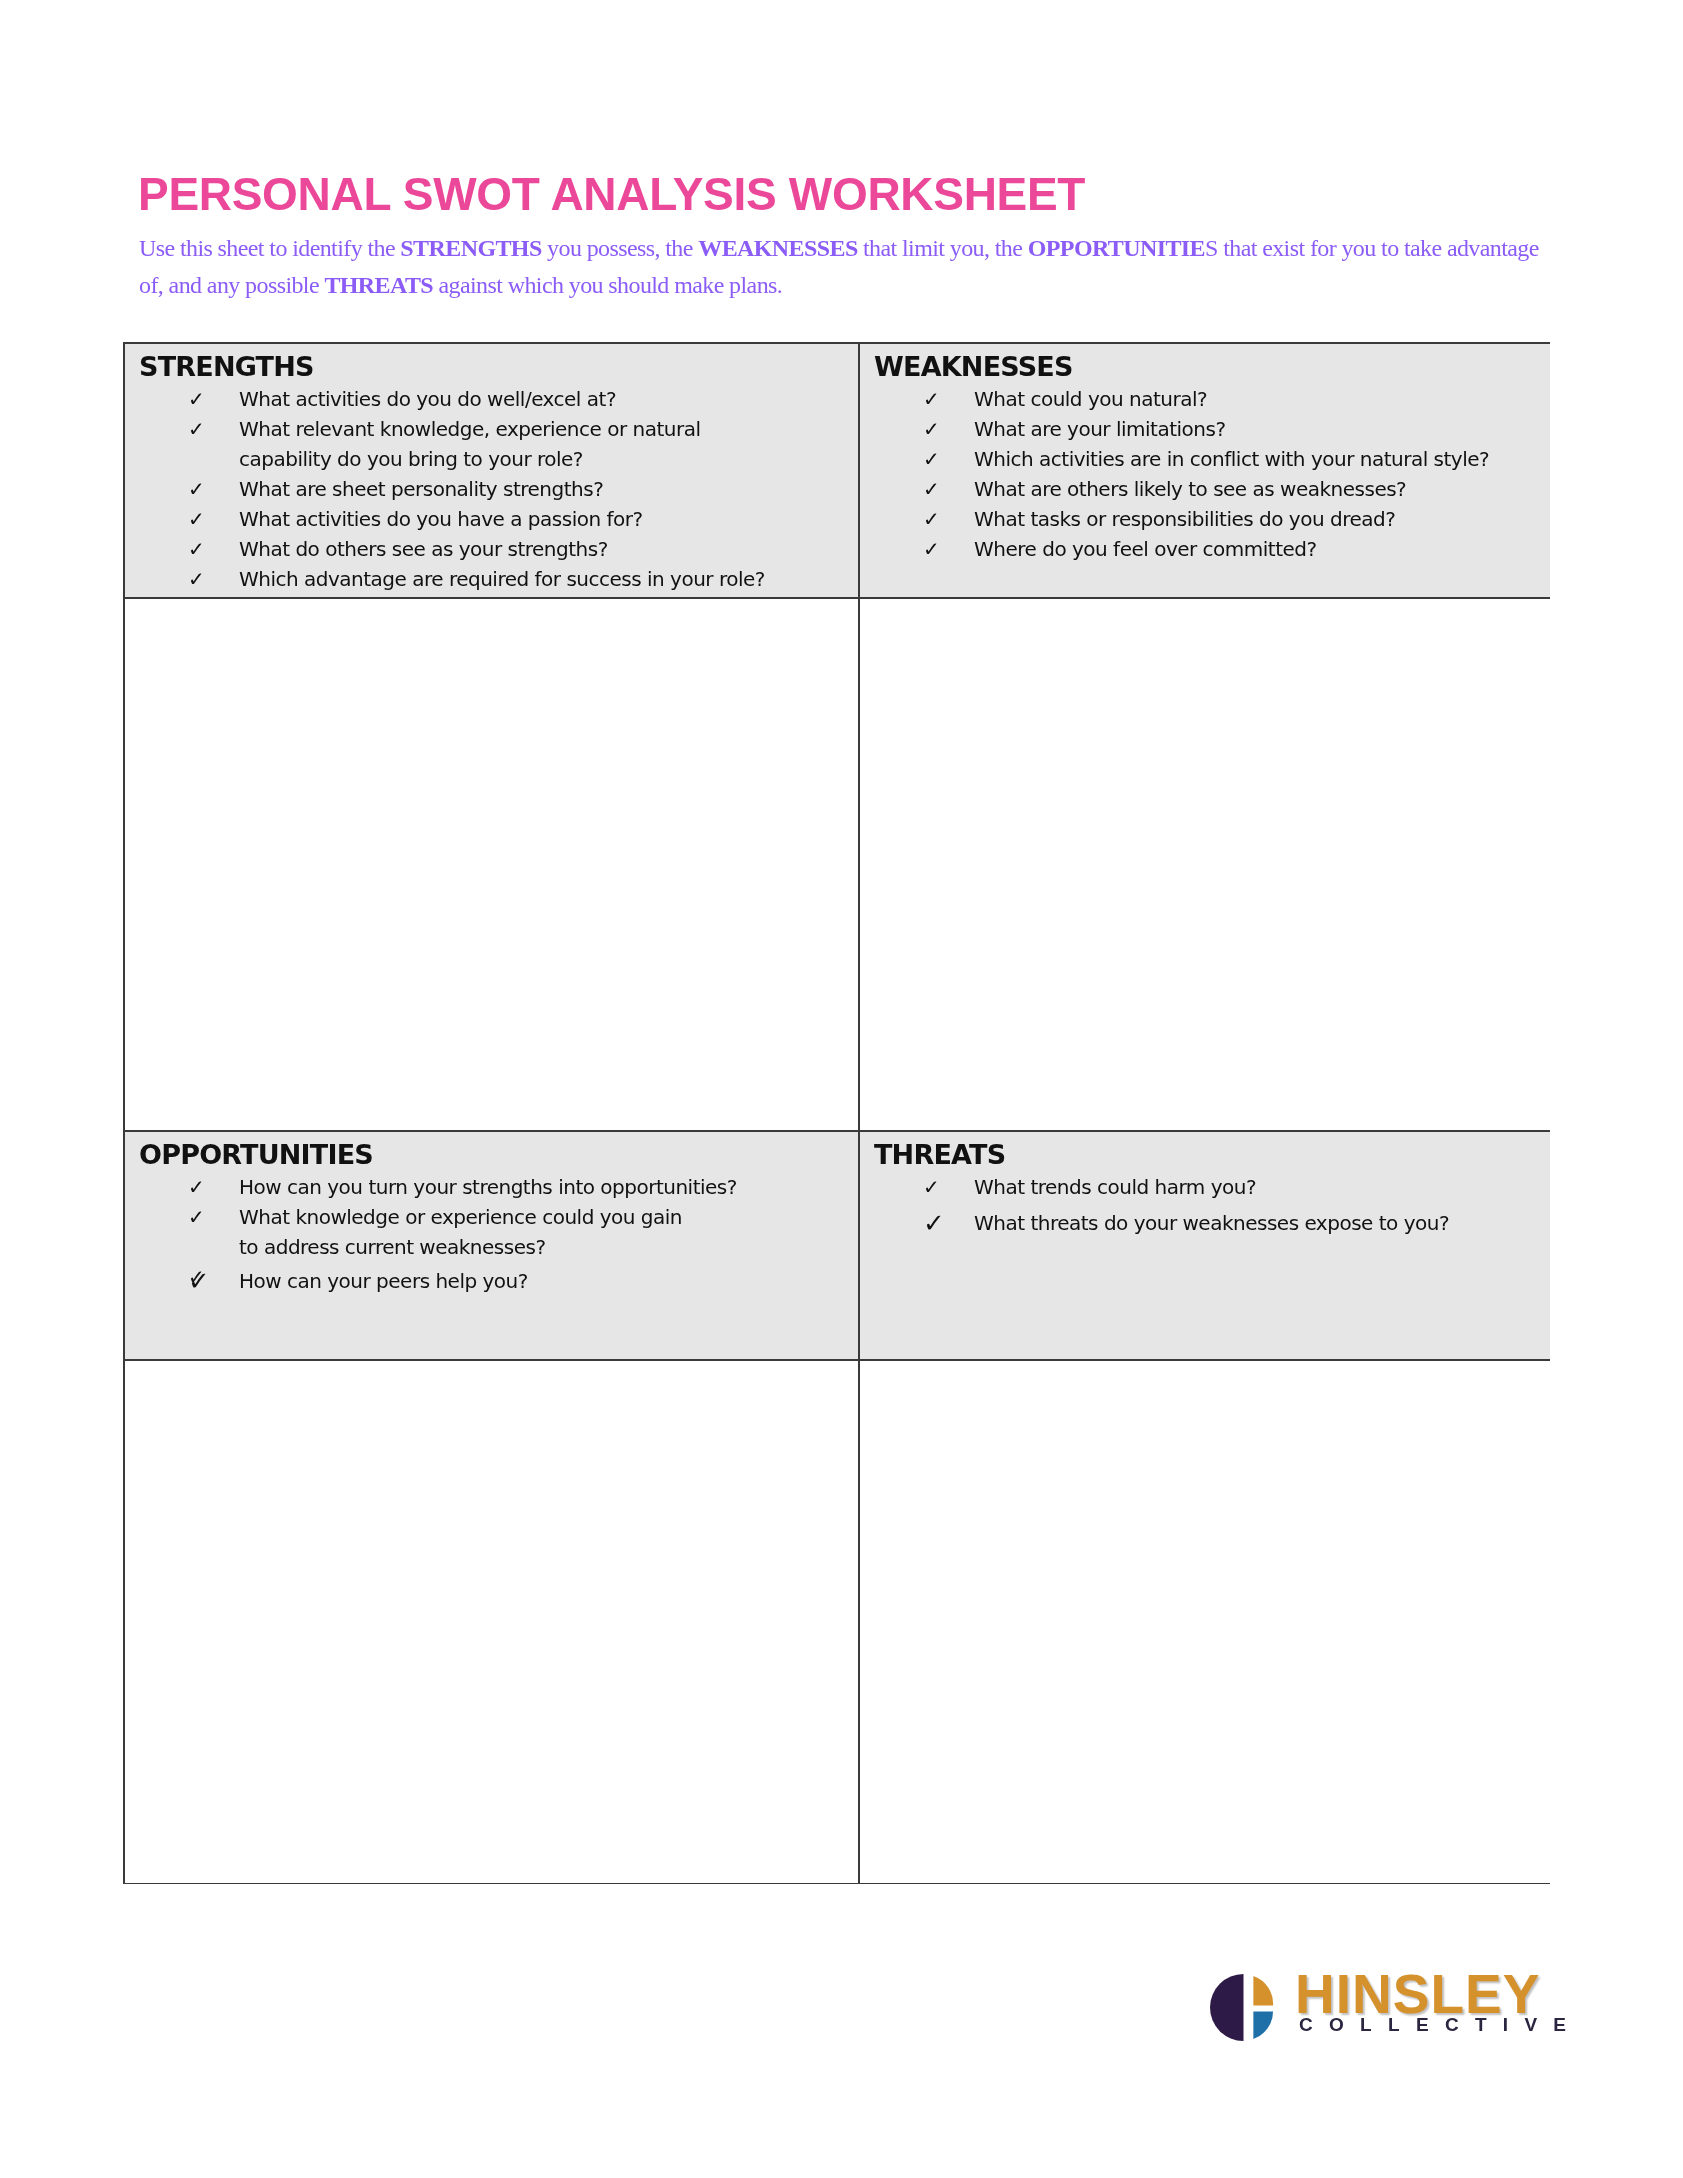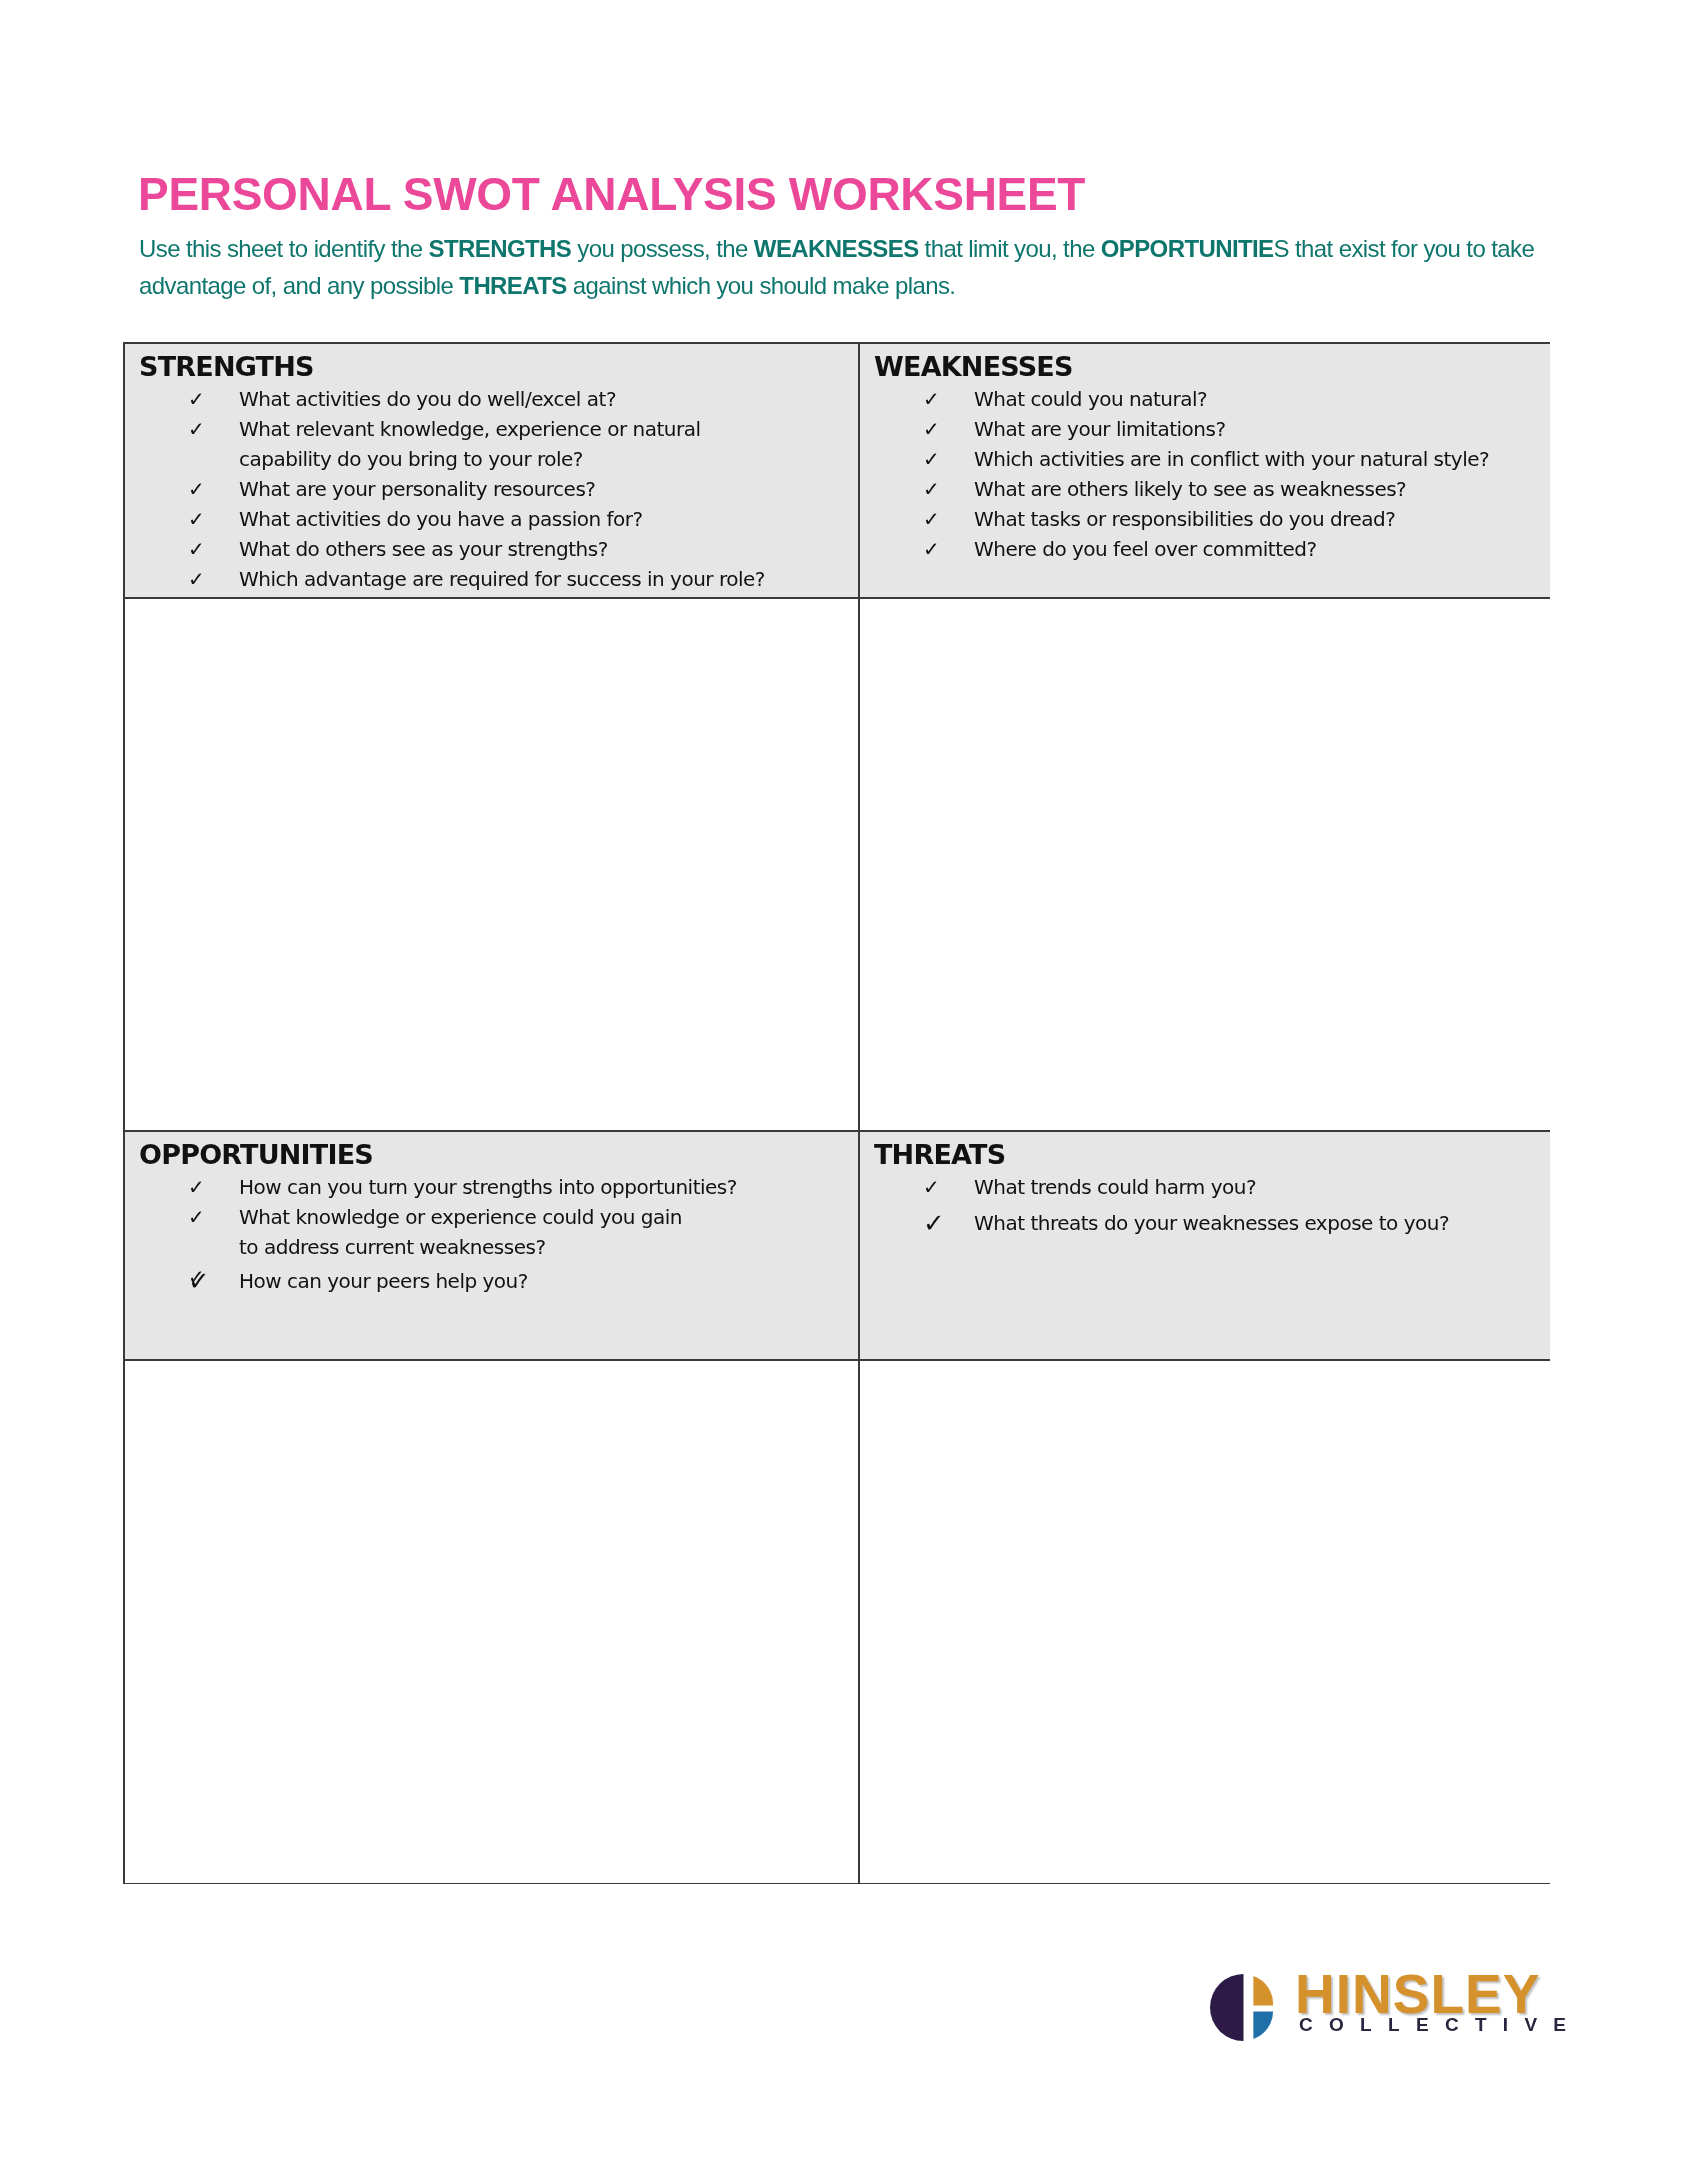--- a/index.html
+++ b/index.html
@@ -7,22 +7,22 @@
     body { position: relative; font-family: "Liberation Sans", sans-serif; color: #111; overflow: hidden; }
 
     .title {
       position: absolute; left: 138px; top: 168px;
       font-family: "Liberation Sans", sans-serif;
       font-weight: bold; font-size: 46px; color: #ec4899;
       letter-spacing: -0.3px; line-height: 53px; white-space: nowrap;
     }
     .intro {
       position: absolute; left: 139px; top: 230px; width: 1416px;
-      font-family: Liberation Sans, sans-serif; font-size: 24px; line-height: 37px;
-      color: #0f766e; letter-spacing: -0.6px;
+      font-family: Liberation Serif, serif; font-size: 24px; line-height: 37px;
+      color: #8b5cf6; letter-spacing: -0.6px;
     }
     .intro b { font-weight: bold; }
 
     .swot {
       position: absolute; left: 123px; top: 342px;
       width: 1427px; height: 1542px;
       border: 2px solid #3a3a3a;
     }
     .cell { position: absolute; }
     .cell.grey { background: #e6e6e6; }
@@ -69,21 +69,21 @@
 
 <p class="intro"><span>Use this sheet to identify the </span><b>STRENGTHS</b><span> you possess, the </span><b>WEAKNESSES</b><span> that limit you, the </span><b>OPPORTUNITIE</b><span>S</span><span> that exist for you to take advantage of, and any possible </span><b>THREATS</b><span> against which you should make plans.</span></p>
 
 <div class="swot">
 
   <div class="cell grey" style="left:0; top:0; width:733px; height:253px;">
     <div class="cell-title">STRENGTHS</div>
     <ul class="qlist">
       <li><span class="check">✓</span><span>What activities do you do well/excel at?</span></li>
       <li style="padding-right:149px;"><span class="check">✓</span><span>What relevant knowledge, experience or natural capability do you bring to your role?</span></li>
-      <li><span class="check">✓</span><span>What are your personality resources?</span></li>
+      <li><span class="check">✓</span><span>What are sheet personality strengths?</span></li>
       <li><span class="check">✓</span><span>What activities do you have a passion for?</span></li>
       <li><span class="check">✓</span><span>What do others see as your strengths?</span></li>
       <li><span class="check">✓</span><span>Which advantage are required for success in your role?</span></li>
     </ul>
   </div>
 
   <div class="cell grey" style="left:735px; top:0; width:690px; height:253px;">
     <div class="cell-title">WEAKNESSES</div>
     <ul class="qlist">
       <li><span class="check">✓</span><span>What could you natural?</span></li>

